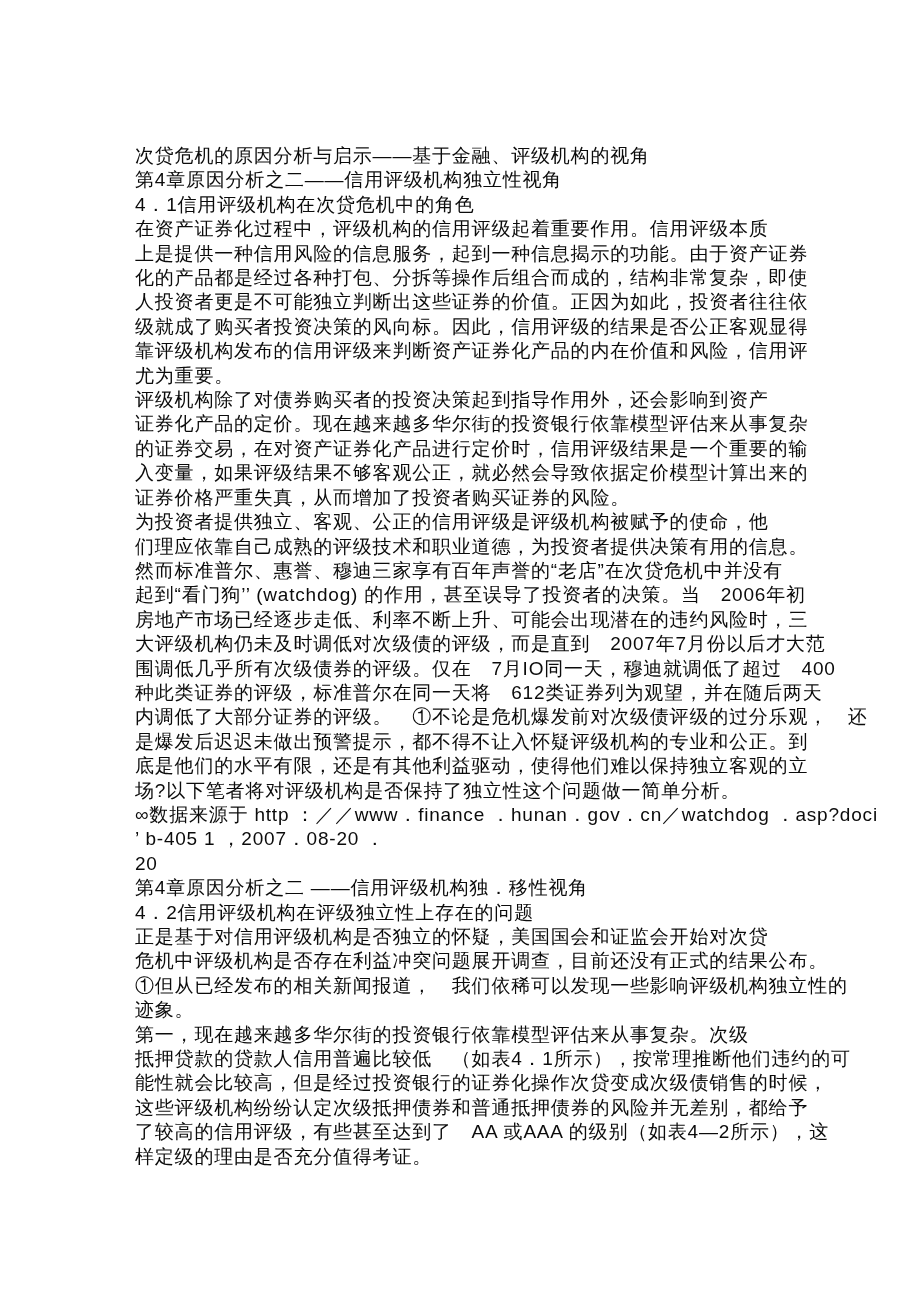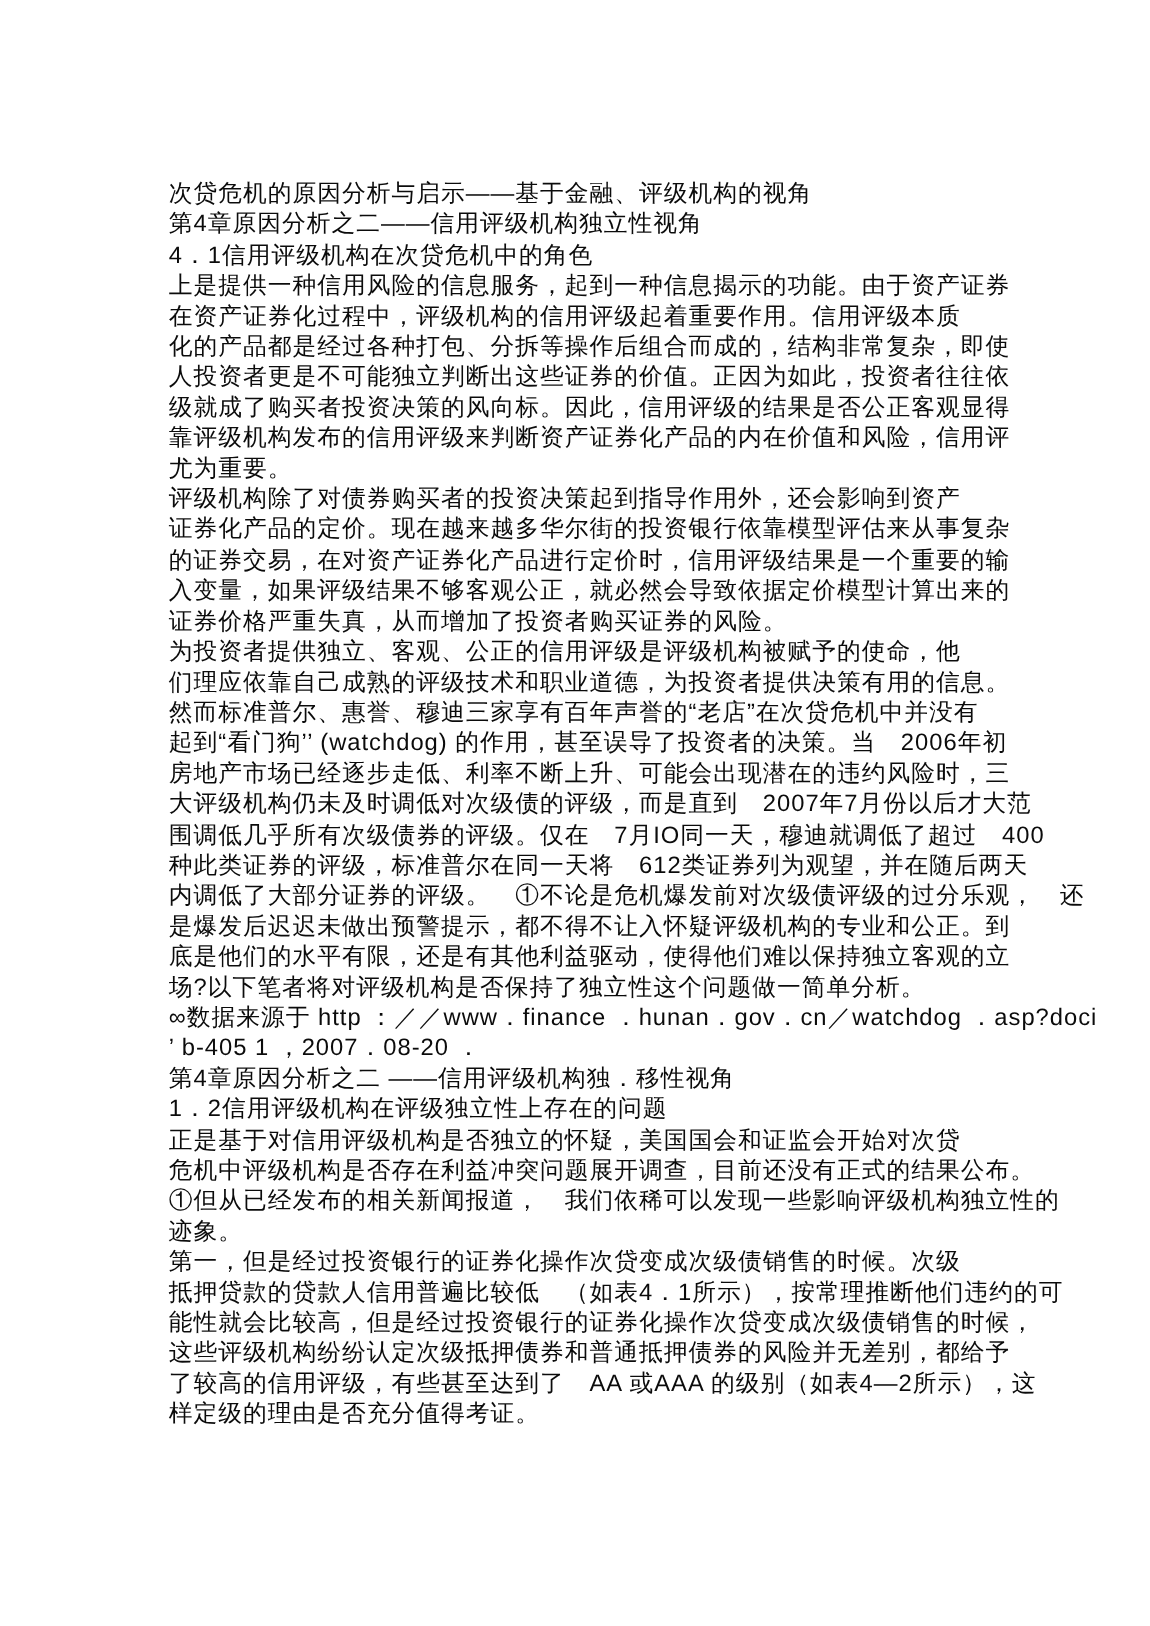--- a/index.html
+++ b/index.html
@@ -40,22 +40,22 @@
   }
 </style>
 </head>
 <body style="background: rgb(255, 255, 255);">
 
 <div class="page">
   <div class="doc-body" style="color: rgb(11, 11, 11);">
       <div class="line">次贷危机的原因分析与启示——基于金融、评级机构的视角</div>
       <div class="line">第4章原因分析之二——信用评级机构独立性视角</div>
       <div class="line">4．1信用评级机构在次贷危机中的角色</div>
+      <div class="line">在资产证券化过程中，评级机构的信用评级起着重要作用。信用评级本质</div>
       <div class="line">上是提供一种信用风险的信息服务，起到一种信息揭示的功能。由于资产证券</div>
-      <div class="line">在资产证券化过程中，评级机构的信用评级起着重要作用。信用评级本质</div>
       <div class="line">化的产品都是经过各种打包、分拆等操作后组合而成的，结构非常复杂，即使</div>
       <div class="line">人投资者更是不可能独立判断出这些证券的价值。正因为如此，投资者往往依</div>
       <div class="line">级就成了购买者投资决策的风向标。因此，信用评级的结果是否公正客观显得</div>
       <div class="line">靠评级机构发布的信用评级来判断资产证券化产品的内在价值和风险，信用评</div>
       <div class="line">尤为重要。</div>
       <div class="line">评级机构除了对债券购买者的投资决策起到指导作用外，还会影响到资产</div>
       <div class="line">证券化产品的定价。现在越来越多华尔街的投资银行依靠模型评估来从事复杂</div>
       <div class="line">的证券交易，在对资产证券化产品进行定价时，信用评级结果是一个重要的输</div>
       <div class="line">入变量，如果评级结果不够客观公正，就必然会导致依据定价模型计算出来的</div>
       <div class="line">证券价格严重失真，从而增加了投资者购买证券的风险。</div>
@@ -66,26 +66,27 @@
       <div class="line">房地产市场已经逐步走低、利率不断上升、可能会出现潜在的违约风险时，三</div>
       <div class="line">大评级机构仍未及时调低对次级债的评级，而是直到　2007年7月份以后才大范</div>
       <div class="line">围调低几乎所有次级债券的评级。仅在　7月IO同一天，穆迪就调低了超过　400</div>
       <div class="line">种此类证券的评级，标准普尔在同一天将　612类证券列为观望，并在随后两天</div>
       <div class="line">内调低了大部分证券的评级。　①不论是危机爆发前对次级债评级的过分乐观，　还</div>
       <div class="line">是爆发后迟迟未做出预警提示，都不得不让入怀疑评级机构的专业和公正。到</div>
       <div class="line">底是他们的水平有限，还是有其他利益驱动，使得他们难以保持独立客观的立</div>
       <div class="line">场?以下笔者将对评级机构是否保持了独立性这个问题做一简单分析。</div>
       <div class="line">∞数据来源于 http ：／／www．finance ．hunan．gov．cn／watchdog ．asp?doci</div>
       <div class="line">’ b-405 1 ，2007．08-20 ．</div>
+      <div class="line">20</div>
       <div class="line">第4章原因分析之二 ——信用评级机构独．移性视角</div>
-      <div class="line">1．2信用评级机构在评级独立性上存在的问题</div>
+      <div class="line">4．2信用评级机构在评级独立性上存在的问题</div>
       <div class="line">正是基于对信用评级机构是否独立的怀疑，美国国会和证监会开始对次贷</div>
       <div class="line">危机中评级机构是否存在利益冲突问题展开调查，目前还没有正式的结果公布。</div>
       <div class="line">①但从已经发布的相关新闻报道，　我们依稀可以发现一些影响评级机构独立性的</div>
       <div class="line">迹象。</div>
-      <div class="line">第一，但是经过投资银行的证券化操作次贷变成次级债销售的时候。次级</div>
+      <div class="line">第一，现在越来越多华尔街的投资银行依靠模型评估来从事复杂。次级</div>
       <div class="line">抵押贷款的贷款人信用普遍比较低　（如表4．1所示），按常理推断他们违约的可</div>
       <div class="line">能性就会比较高，但是经过投资银行的证券化操作次贷变成次级债销售的时候，</div>
       <div class="line">这些评级机构纷纷认定次级抵押债券和普通抵押债券的风险并无差别，都给予</div>
       <div class="line">了较高的信用评级，有些甚至达到了　AA 或AAA 的级别（如表4—2所示），这</div>
       <div class="line">样定级的理由是否充分值得考证。</div>
     </div>
 </div>
 
 </body></html>

